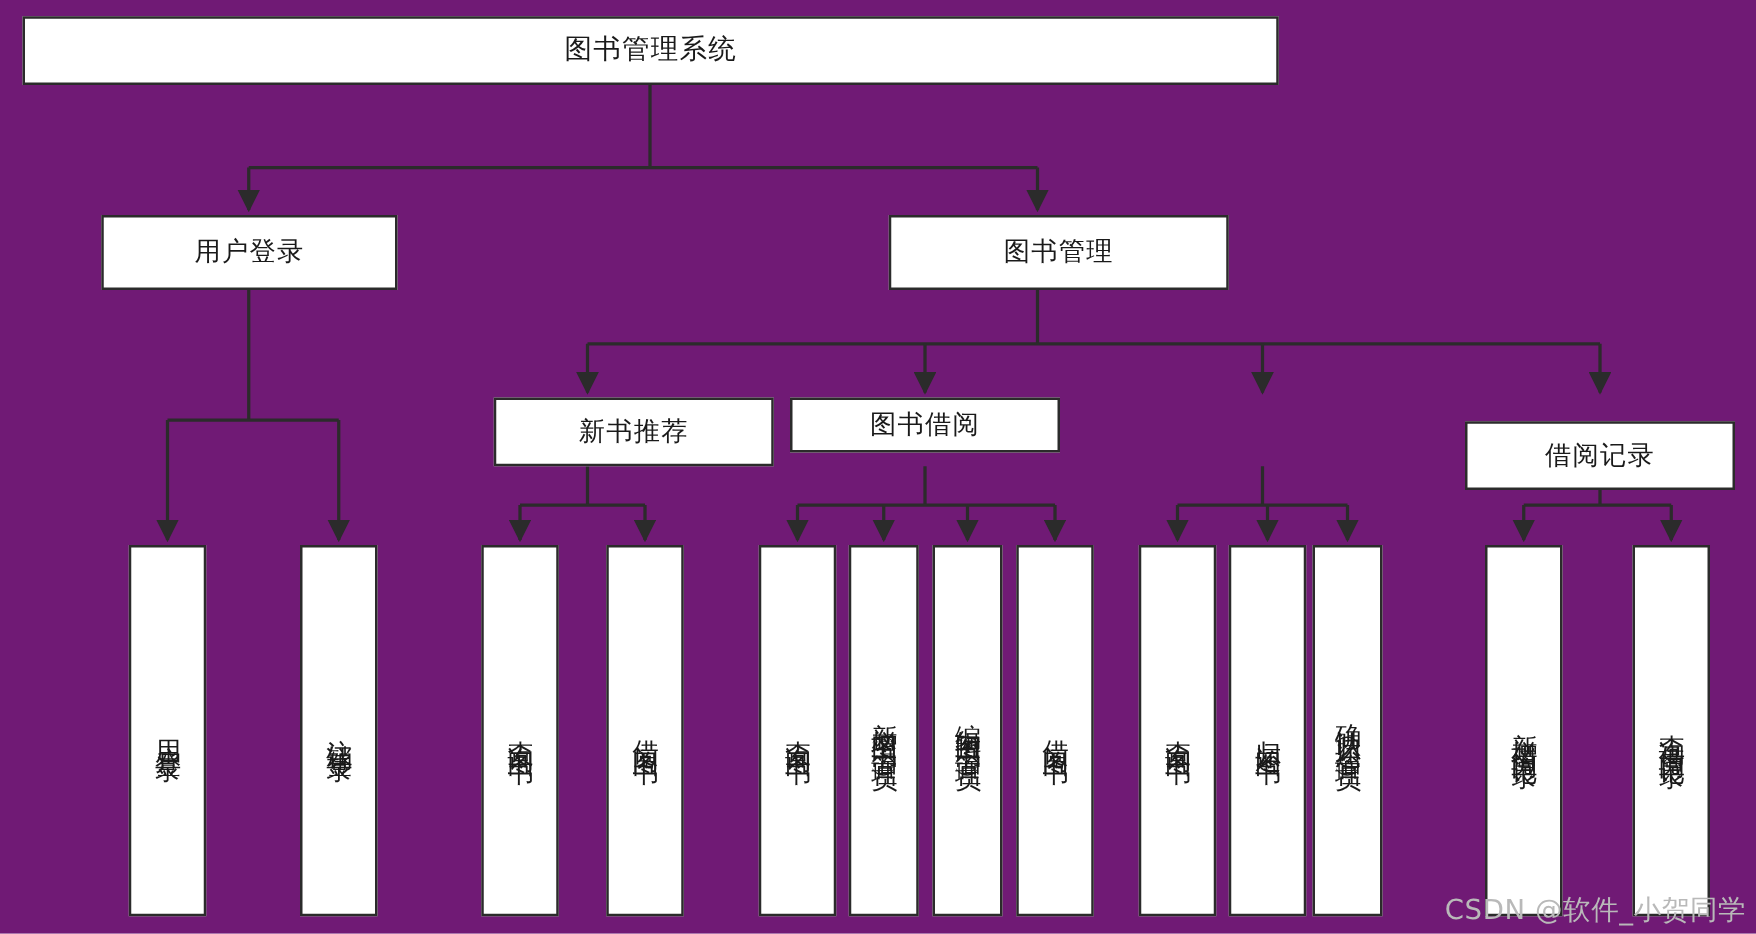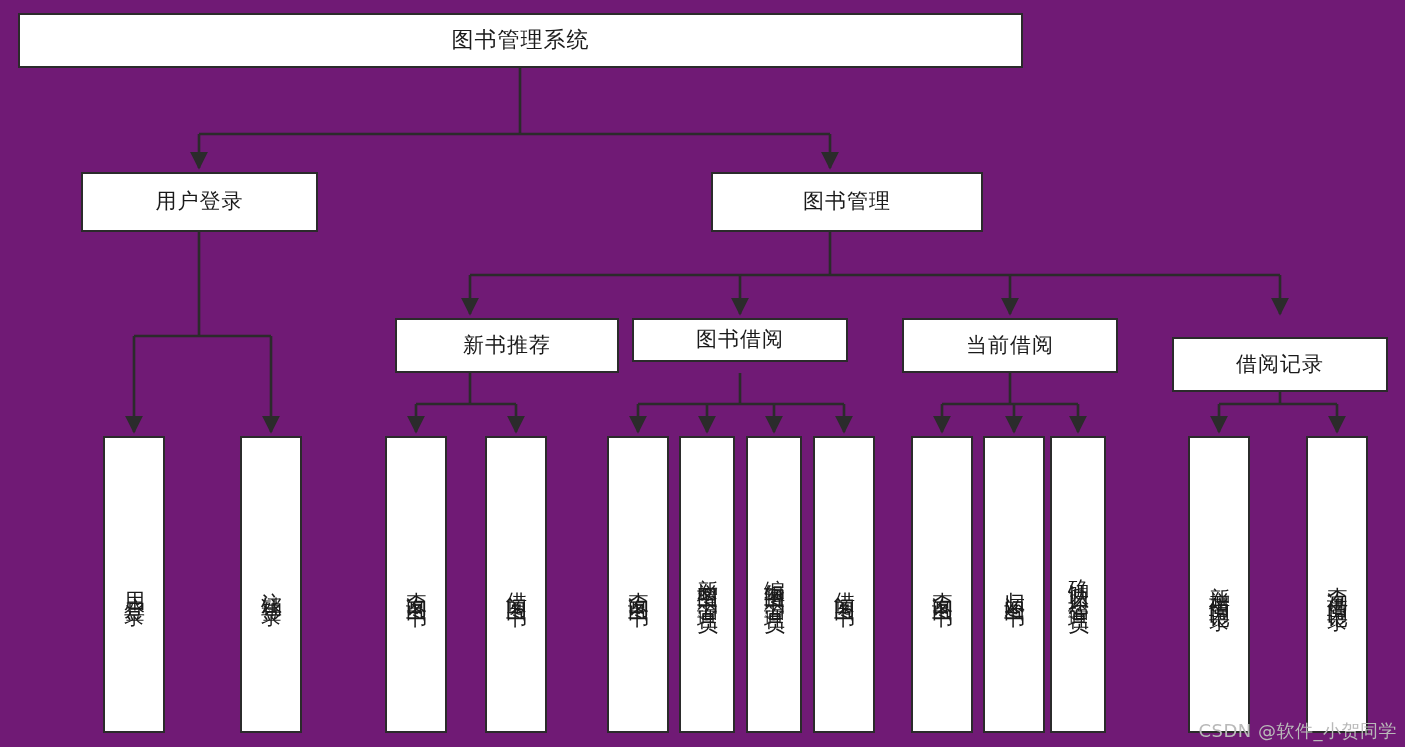--- a/index.html
+++ b/index.html
@@ -59,21 +59,21 @@
     font-size: 21px;
     letter-spacing: 5px;
     line-height: 1;
     white-space: nowrap;
     display: block;
   }
   .watermark {
     position: absolute;
     right: 8px;
     bottom: 4px;
-    font-size: 18px;
+    font-size: 22px;
     color: #b9b9b9;
     letter-spacing: 0.5px;
     white-space: nowrap;
     z-index: 5;
     font-family: "DejaVu Sans", "Liberation Sans", sans-serif;
     margin-left: 48px;
   }
 </style>
 </head>
 <body>
@@ -140,23 +140,20 @@
   <div class="node h" style="left: 711px; top: 172px; width: 272px; height: 60px; border-color: rgb(43, 43, 43); background: rgb(255, 255, 255); color: rgb(26, 26, 26);">
     <span>图书管理</span>
   </div>
 
   <div class="node h" style="left: 362px; top: 318px; width: 224px; height: 55px; border-color: rgb(43, 43, 43); background: rgb(255, 255, 255); color: rgb(26, 26, 26); margin-left: 33px;">
     <span>新书推荐</span>
   </div>
   <div class="node h" style="left: 632px; top: 318px; width: 216px; height: 44px; border-color: rgb(43, 43, 43); background: rgb(255, 255, 255); color: rgb(26, 26, 26);">
     <span>图书借阅</span>
   </div>
-  <div class="node h" style="left: 902px; top: 318px; width: 216px; height: 55px; border-color: rgb(43, 43, 43); background: rgb(255, 255, 255); color: rgb(26, 26, 26);">
-    <span>当前借阅</span>
-  </div>
   <div class="node h" style="left: 1172px; top: 318px; width: 216px; height: 55px; border-color: rgb(43, 43, 43); background: rgb(255, 255, 255); color: rgb(26, 26, 26); margin-top: 19px;">
     <span>借阅记录</span>
   </div>
 
   <div class="node v" style="left: 103px; top: 436px; width: 62px; height: 297px; border-color: rgb(43, 43, 43); background: rgb(255, 255, 255); color: rgb(26, 26, 26);">
     <span class="vtext">用户登录</span>
   </div>
   <div class="node v" style="left: 240px; top: 436px; width: 62px; height: 297px; border-color: rgb(43, 43, 43); background: rgb(255, 255, 255); color: rgb(26, 26, 26);">
     <span class="vtext">注销登录</span>
   </div>

